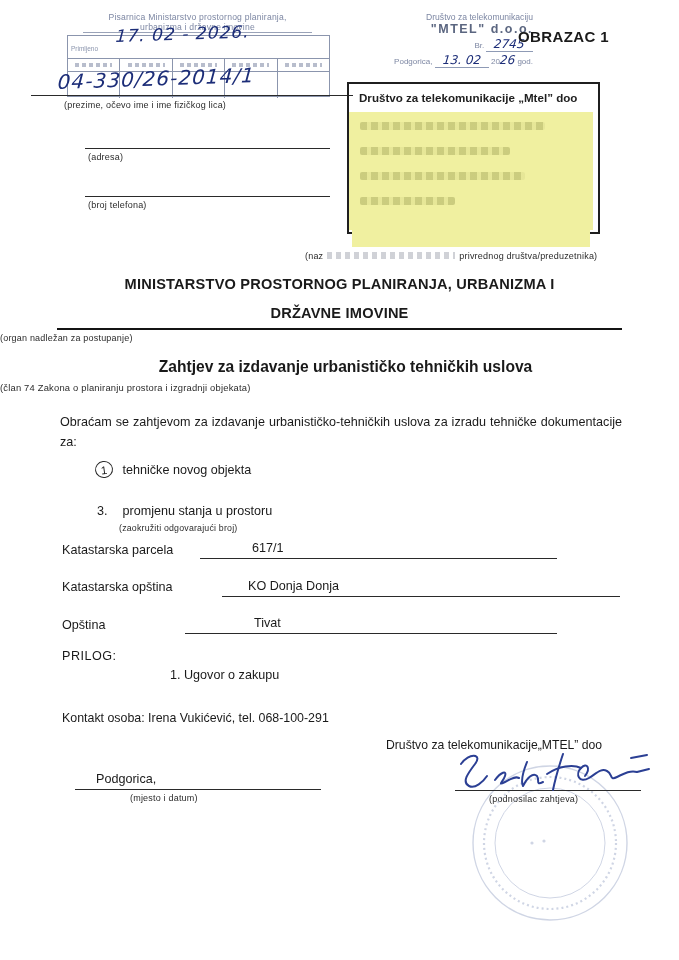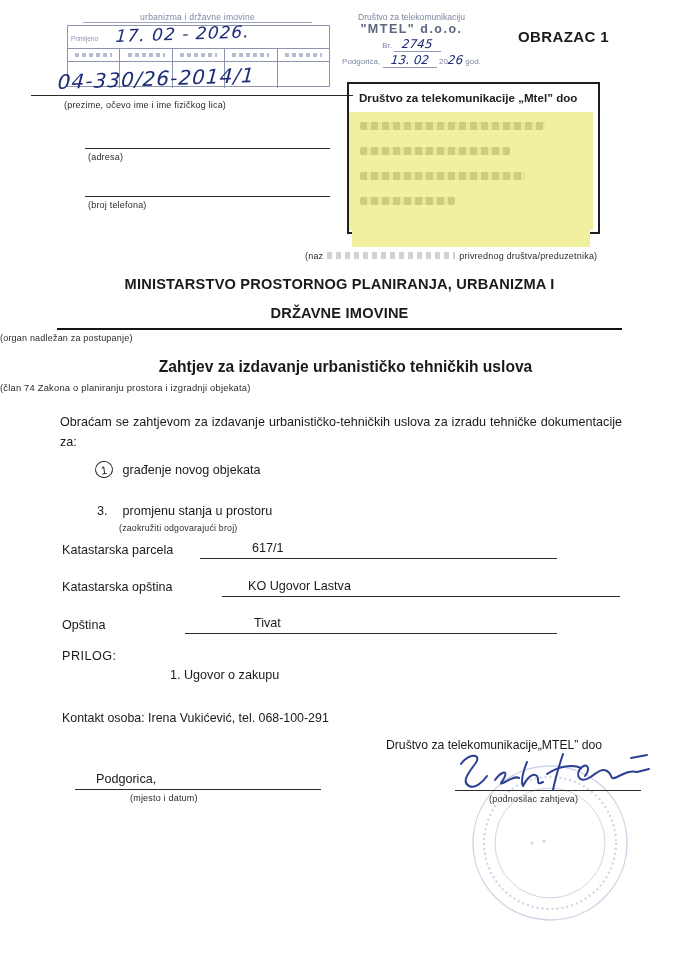--- a/index.html
+++ b/index.html
@@ -23,21 +23,21 @@
   .ltable .row1{height:20px;border-bottom:1px solid #8b95ad;padding:1px 3px;}
   .ltable .rcells{display:flex;height:12px;border-bottom:1px solid #8b95ad;}
   .ltable .rcells.tall{height:26px;border-bottom:none;}
   .ltable .cell{flex:1;border-right:1px solid #8b95ad;display:flex;align-items:center;justify-content:center;}
   .ltable .cell:last-child{border-right:none;}
   .illegible{height:4px;width:72%;background:repeating-linear-gradient(90deg,rgba(125,135,163,.55) 0 4px,transparent 4px 7px);}
   .tinylabel{font-size:6.5px;color:#8b95ad;}
   .hw-date{left:60px;top:14px;font-size:17px;letter-spacing:1px;}
   .hw-case{left:2px;top:58px;font-size:20px;letter-spacing:1px;}
   
-  .rstamp{left:319px;top:12px;width:185px;text-align:center;}
+  .rstamp{left:348px;top:12px;width:185px;text-align:right;}
   .rstamp .s1{font-size:8.6px;color:#7d87a3;}
   .rstamp .s2{font-size:12.5px;color:#5b6680;font-weight:700;letter-spacing:1.5px;}
   .rstamp .s3,.rstamp .s4{font-size:8px;color:#7d87a3;margin-top:1px;}
   .uline{display:inline-block;border-bottom:1px solid #8e9ab5;padding:0 8px;}
   .hwsmall{font-family:"DejaVu Sans",sans-serif;font-style:italic;color:#1c2d78;font-size:12px;display:inline-block;transform:skewX(-6deg);}
   .obrazac{left:518px;top:28px;font-size:15px;font-weight:700;letter-spacing:.4px;}
   
   .rbox{left:347px;top:82px;width:249px;height:148px;border:2px solid #1f1f1f;}
   .rbox-title{position:absolute;left:10px;top:7px;font-size:11.6px;font-weight:700;color:#202020;white-space:nowrap;}
   .yellow{background:#f0f0a0;}
@@ -57,20 +57,21 @@
   .prilog-item{font-size:12.6px;white-space:nowrap;}
   .sig-svg{pointer-events:none;}
   .roundstamp{opacity:.42;}
 </style>
 </head>
 <body>
 
 <div class="page">
 
   <div class="abs lstamp">
+    <div class="h1">Pisarnica Ministarstvo prostornog planiranja,</div>
     <div class="h2">urbanizma i državne imovine</div>
     <div class="ltable">
       <div class="row1"><span class="tinylabel">Primljeno</span></div>
       <div class="rcells">
         <div class="cell">
             <div class="illegible"></div>
           </div>
         <div class="cell">
             <div class="illegible"></div>
           </div>
@@ -141,35 +142,35 @@
   <div class="abs thickline" style="top:328px;"></div>
   <div class="abs cap center-cap" style="top:333px;">(organ nadležan za postupanje)</div>
 
   <div class="abs req-title" style="top:358px;">Zahtjev za izdavanje urbanističko tehničkih uslova</div>
   <div class="abs cap center-cap" style="top:382px;font-size:9.4px;">(član 74 Zakona o planiranju prostora i izgradnji objekata)</div>
 
   <div class="abs intro" style="top:413px;">Obraćam se zahtjevom za izdavanje urbanističko-tehničkih uslova za izradu tehničke dokumentacije za:</div>
 
   <div class="opt-row" style="left:95px;top:461px;">
     <span class="circled">1</span>
-    <span>građenje novog objekata</span>
+    <span>tehničke novog objekta</span>
   </div>
   <div class="opt-row" style="left:97px;top:504px;">
     <span class="plainnum">3.</span>
     <span>promjenu stanja u prostoru</span>
   </div>
   <div class="abs cap" style="left:119px;top:523px;font-size:8.8px;">(zaokružiti odgovarajući broj)</div>
 
   <div class="abs flabel" style="left:62px;top:543px;">Katastarska parcela</div>
   <div class="fline" style="left:200px;top:558px;width:357px;"></div>
   <div class="abs fvalue" style="left:252px;top:541px;">617/1</div>
 
   <div class="abs flabel" style="left:62px;top:580px;">Katastarska opština</div>
   <div class="fline" style="left:222px;top:596px;width:398px;"></div>
-  <div class="abs fvalue" style="left:248px;top:579px;">KO Ugovor Lastva</div>
+  <div class="abs fvalue" style="left:248px;top:579px;">KO Donja Donja</div>
 
   <div class="abs flabel" style="left:62px;top:618px;">Opština</div>
   <div class="fline" style="left:185px;top:633px;width:372px;"></div>
   <div class="abs fvalue" style="left:254px;top:616px;">Tivat</div>
 
   <div class="abs flabel" style="left:62px;top:649px;letter-spacing:.5px;">PRILOG:</div>
   <div class="abs prilog-item" style="left:170px;top:668px;">
     <span>1.</span>
     <span>Ugovor o zakupu</span>
   </div>

